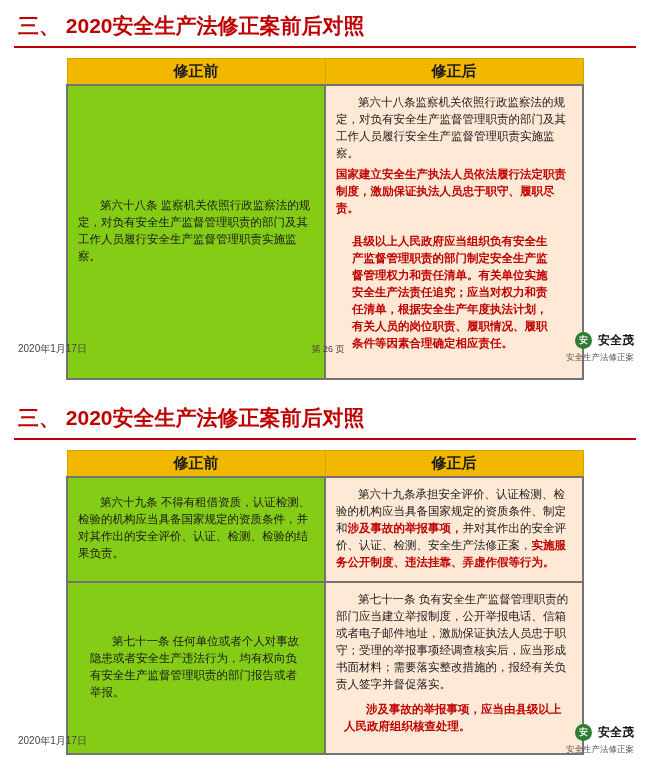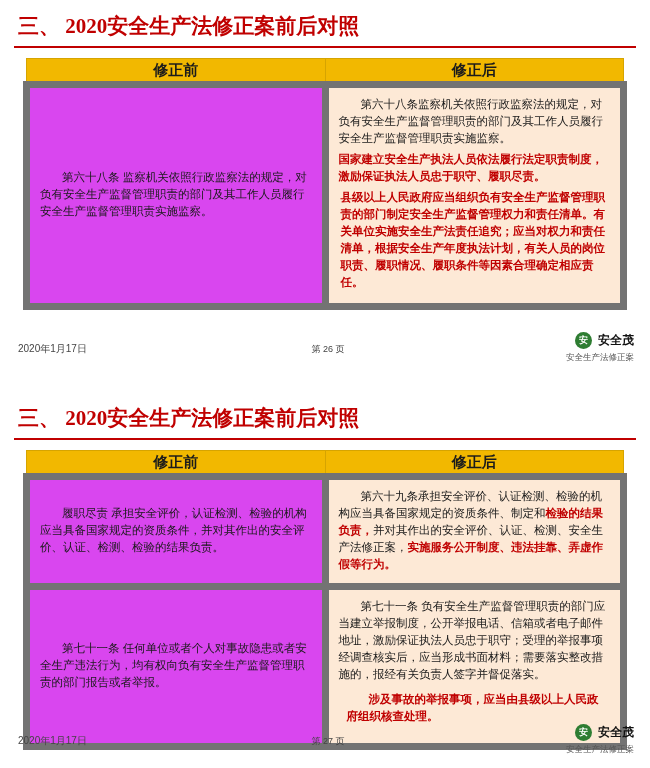--- a/index.html
+++ b/index.html
@@ -10,58 +10,58 @@
     font-family: "Liberation Sans", sans-serif;
   }
   .page {
     position: relative;
     width: 650px;
     height: 384px;
     background: #ffffff;
     overflow: hidden;
   }
   .page-title {
-    font-family: Liberation Serif, serif;
+    font-family: Liberation Sans, sans-serif;
     font-weight: bold;
     font-size: 21px;
     color: #c00000;
     padding: 12px 0 6px 18px;
     letter-spacing: 0px;
     white-space: nowrap;
   }
   .title-rule {
     height: 2px;
     background: #c00000;
     margin: 0 14px 0 14px;
   }
   table.cmp {
     border-collapse: collapse;
     margin: 10px auto 0 auto;
-    width: 604px;
+    width: 518px;
     table-layout: fixed;
   }
   table.cmp th {
     background: #f2b800;
     color: #1b1b1b;
     font-size: 15px;
     font-weight: bold;
     height: 26px;
     border: 1px solid #d6a400;
     font-family: "Liberation Sans", sans-serif;
   }
   table.cmp td {
-    border: 7px solid #737373;
+    border: 2px solid #737373;
     vertical-align: top;
     padding: 8px 10px 10px 10px;
     font-size: 11.5px;
     line-height: 17px;
     font-family: "Liberation Sans", sans-serif;
   }
   td.before {
-    background: #d946ef;
+    background: #84cc16;
     color: #222222;
   }
   td.after {
     background: #fde9d6;
     color: #222222;
   }
   .rd { color: #c00000; font-weight: bold; }
   .blk { color: #1a1a1a; margin-top: 34px; }
   .ind { text-indent: 22px; }
   .footer-date {
@@ -133,21 +133,21 @@
       </tr>
     </thead>
     <tbody>
       <tr>
         <td class="before" style="height:200px;vertical-align:middle">
           <p class="blk ind" style="margin:0">第六十八条  监察机关依照行政监察法的规定，对负有安全生产监督管理职责的部门及其工作人员履行安全生产监督管理职责实施监察。</p>
         </td>
         <td class="after">
           <p class="blk ind" style="margin:0 0 4px 0">第六十八条监察机关依照行政监察法的规定，对负有安全生产监督管理职责的部门及其工作人员履行安全生产监督管理职责实施监察。</p>
           <p class="rd" style="margin:0 0 4px 0">国家建立安全生产执法人员依法履行法定职责制度，激励保证执法人员忠于职守、履职尽责。</p>
-          <p class="rd" style="margin:2px">县级以上人民政府应当组织负有安全生产监督管理职责的部门制定安全生产监督管理权力和责任清单。有关单位实施安全生产法责任追究；应当对权力和责任清单，根据安全生产年度执法计划，有关人员的岗位职责、履职情况、履职条件等因素合理确定相应责任。</p>
+          <p class="rd" style="margin:16px">县级以上人民政府应当组织负有安全生产监督管理职责的部门制定安全生产监督管理权力和责任清单。有关单位实施安全生产法责任追究；应当对权力和责任清单，根据安全生产年度执法计划，有关人员的岗位职责、履职情况、履职条件等因素合理确定相应责任。</p>
         </td>
       </tr>
     </tbody>
   </table>
   <div class="footer-date">2020年1月17日</div>
   <div class="footer-page">第 26 页</div>
   <div class="brand">
     <div class="brand-row">
       <span class="brand-logo">安</span>
       <span class="brand-name">安全茂</span>
@@ -168,39 +168,38 @@
       </colgroup>
     <thead>
       <tr>
         <th>修正前</th>
         <th>修正后</th>
       </tr>
     </thead>
     <tbody>
       <tr>
         <td class="before" style="height:90px;vertical-align:middle">
-          <p class="blk ind" style="margin:0">履职尽责  承担安全评价，认证检测、检验的机构应当具备国家规定的资质条件，并对其作出的安全评价、认证、检测、检验的结果负责。</p>
+          <p class="blk ind" style="margin:0">第六十九条  不得有租借资质，认证检测、检验的机构应当具备国家规定的资质条件，并对其作出的安全评价、认证、检测、检验的结果负责。</p>
         </td>
         <td class="after" style="vertical-align:middle">
-          <p class="ind" style="margin:0"><span class="blk">第六十九条承担安全评价、认证检测、检验的机构应当具备国家规定的资质条件、制定和</span><span class="rd">检验的结果负责，</span><span class="blk">并对其作出的安全评价、认证、检测、安全生产法修正案，</span><span class="rd">实施服务公开制度、违法挂靠、弄虚作假等行为。</span></p>
+          <p class="ind" style="margin:0"><span class="blk">第六十九条承担安全评价、认证检测、检验的机构应当具备国家规定的资质条件、制定和</span><span class="rd">涉及事故的举报事项，</span><span class="blk">并对其作出的安全评价、认证、检测、安全生产法修正案，</span><span class="rd">实施服务公开制度、违法挂靠、弄虚作假等行为。</span></p>
         </td>
       </tr>
       <tr>
         <td class="before" style="height:120px;vertical-align:middle">
-          <p class="blk ind" style="margin:0">第七十一条  任何单位或者个人对事故隐患或者安全生产违法行为，均有权向负有安全生产监督管理职责的部门报告或者举报。</p>
+          <p class="blk ind" style="margin:12px">第七十一条  任何单位或者个人对事故隐患或者安全生产违法行为，均有权向负有安全生产监督管理职责的部门报告或者举报。</p>
         </td>
         <td class="after">
           <p class="blk ind" style="margin:0 0 6px 0">第七十一条 负有安全生产监督管理职责的部门应当建立举报制度，公开举报电话、信箱或者电子邮件地址，激励保证执法人员忠于职守；受理的举报事项经调查核实后，应当形成书面材料；需要落实整改措施的，报经有关负责人签字并督促落实。</p>
           <p class="rd ind" style="margin:8px">涉及事故的举报事项，应当由县级以上人民政府组织核查处理。</p>
         </td>
       </tr>
     </tbody>
   </table>
   <div class="footer-date">2020年1月17日</div>
-  <div class="footer-page">第 27 页</div>
   <div class="brand">
     <div class="brand-row">
       <span class="brand-logo">安</span>
       <span class="brand-name">安全茂</span>
     </div>
     <div class="brand-sub">安全生产法修正案</div>
   </div>
 
 </div>
 

